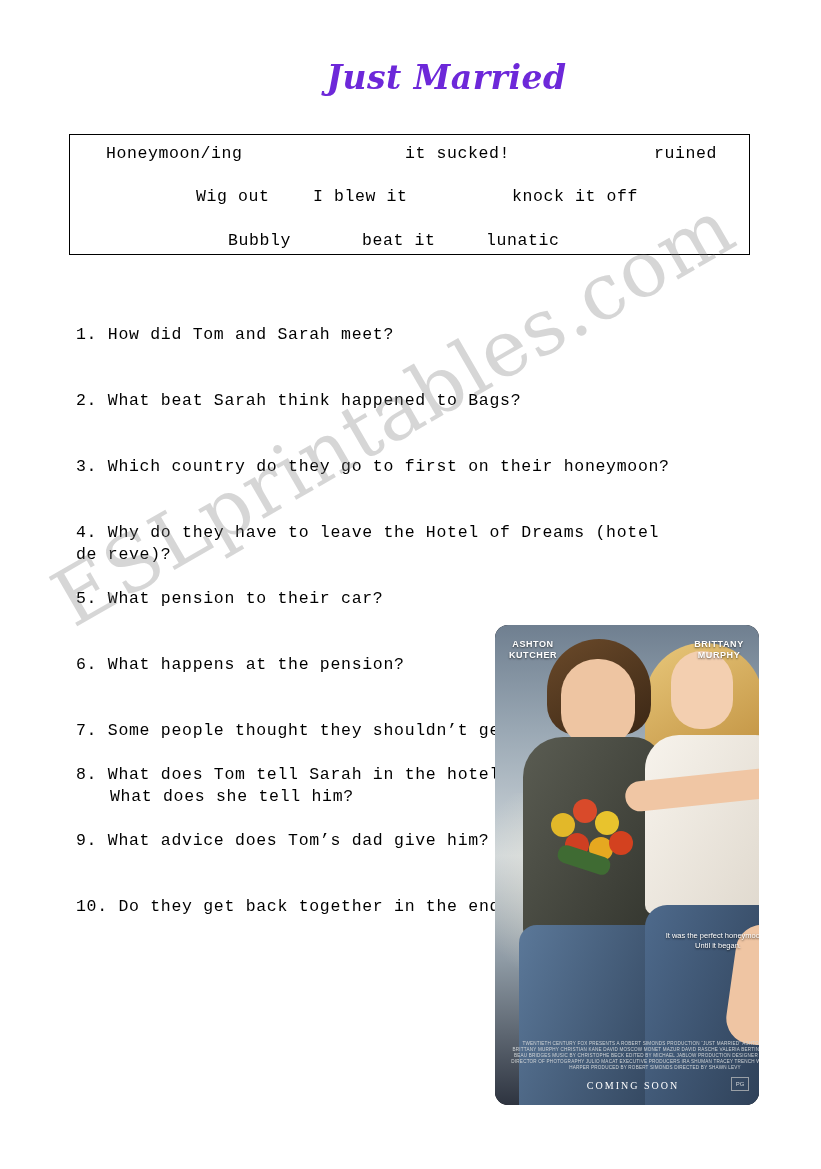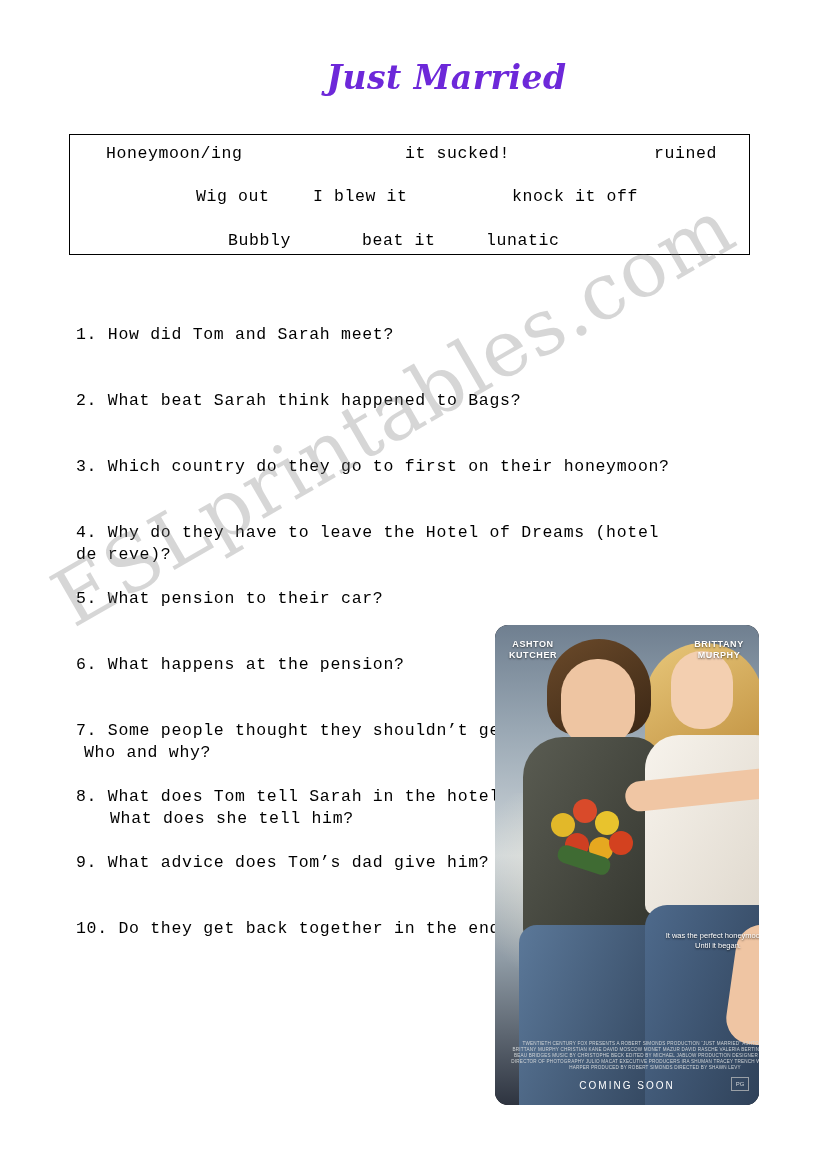--- a/index.html
+++ b/index.html
@@ -286,24 +286,25 @@
     line-height: 6px;
     color: #cfd3d6;
     letter-spacing: 0.2px;
   }
   .poster-coming {
     position: absolute;
     left: 0;
     bottom: 14px;
     width: 100%;
     text-align: center;
-    font-family: Liberation Sans, sans-serif;
+    font-family: Liberation Serif, serif;
     font-size: 10px;
     letter-spacing: 2px;
     color: #ffffff;
+    padding-left: 6px;
   }
   .poster-rating {
     position: absolute;
     right: 10px;
     bottom: 14px;
     width: 16px;
     height: 12px;
     border: 1px solid #9aa0a6;
     color: #cfd3d6;
     font-family: "Liberation Sans", sans-serif;
@@ -340,21 +341,21 @@
     <div class="wb-row" id="wb-row-2"><span style="left: 158px;">Bubbly</span><span style="left: 292px;">beat it</span><span style="left: 416px;">lunatic</span></div>
   </div>
 
   <div class="questions" id="questions">
       <div class="q q-item"><span>1. </span><span>How did Tom and Sarah meet?</span></div>
       <div class="q q-item"><span>2. </span><span>What beat Sarah think happened to Bags?</span></div>
       <div class="q q-item"><span>3. </span><span>Which country do they go to first on their honeymoon?</span></div>
       <div class="q q-item tight"><span>4. </span><span>Why do they have to leave the Hotel of Dreams (hotel</span><span class="q-line2 ">de reve)?</span></div>
       <div class="q q-item"><span>5. </span><span>What pension to their car?</span></div>
       <div class="q q-item"><span>6. </span><span>What happens at the pension?</span></div>
-      <div class="q q-item tight"><span>7. </span><span>Some people thought they shouldn’t get married.</span><span class="q-line2 indent1">Who and why?</span></div>
+      <div class="q q-item tight"><span>7. </span><span>Some people thought they shouldn’t get married.</span></div>
       <div class="q q-item tight"><span>8. </span><span>What does Tom tell Sarah in the hotel in Venice?</span><span class="q-line2 indent2">What does she tell him?</span></div>
       <div class="q q-item"><span>9. </span><span>What advice does Tom’s dad give him?</span></div>
       <div class="q q-item"><span>10. </span><span>Do they get back together in the end?</span></div>
     </div>
 
   <div class="poster">
     <div class="poster-sky"></div>
     <div class="poster-glow"></div>
 
     <div class="figure-girl-hair"></div>

